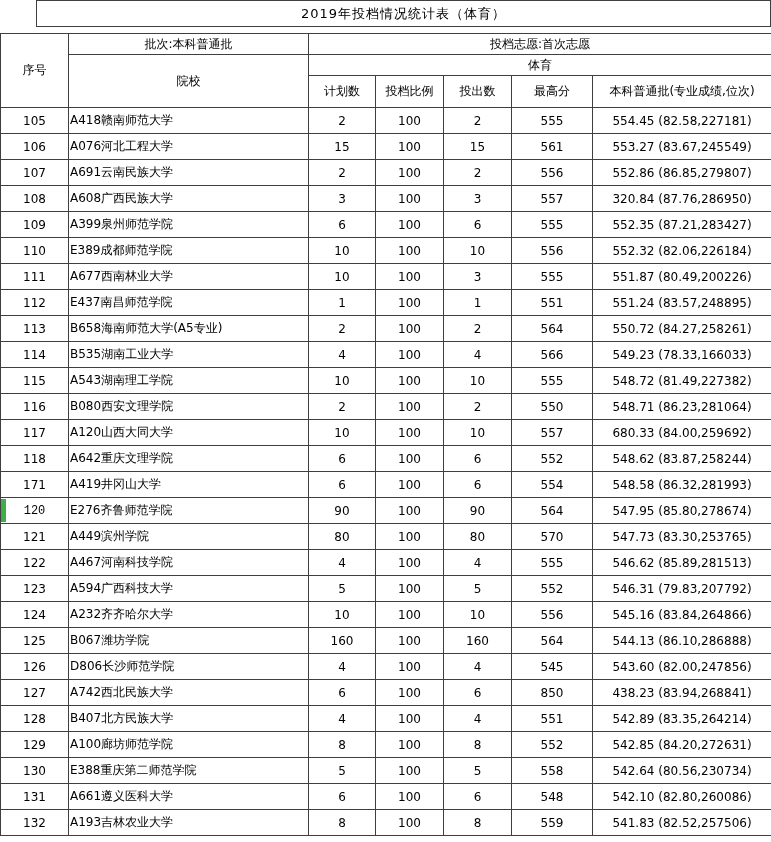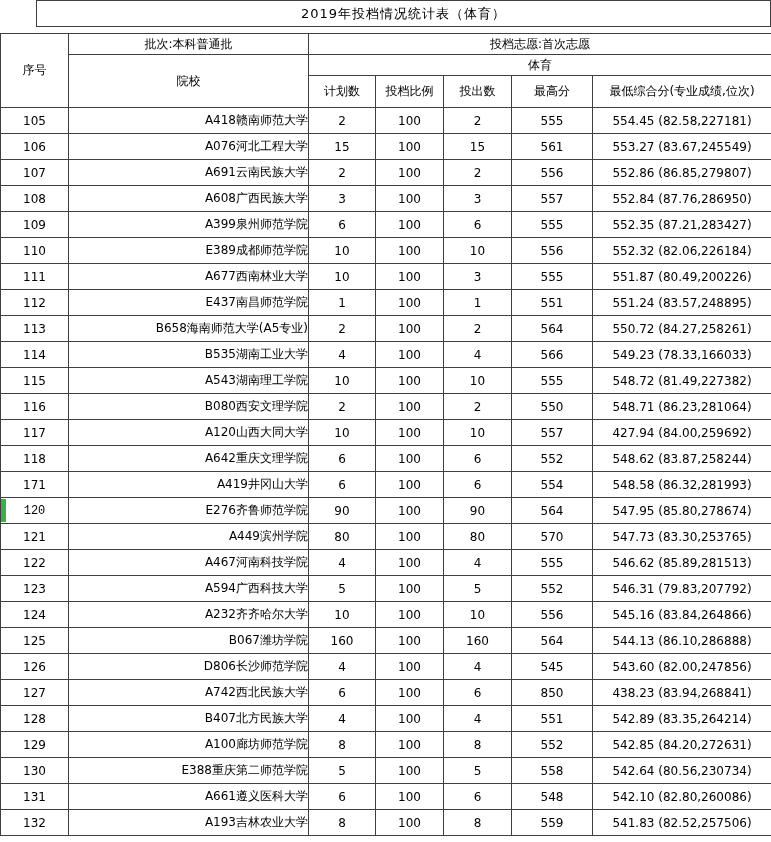--- a/index.html
+++ b/index.html
@@ -40,21 +40,21 @@
     text-align: center;
     font-weight: normal;
     white-space: nowrap;
     overflow: hidden;
     vertical-align: middle;
   }
   thead tr.h1 { height: 21px; }
   thead tr.h2 { height: 21px; }
   thead tr.h3 { height: 32px; }
   tbody tr { height: 26px; }
-  td.left { text-align: right; padding-left: 7px; }
+  td.left { text-align: left; padding-left: 1px; }
   td.sel { position: relative; font-family: Liberation Mono, monospace; }
   td.sel::before {
     content: "";
     position: absolute;
     left: 0;
     top: 1px;
     width: 5px;
     height: calc(100% - 2px);
     background: var(--sel-green, #3fae49);
   }
@@ -86,21 +86,21 @@
       </tr>
       <tr class="h2">
         <td rowspan="2">院校</td>
         <td colspan="5">体育</td>
       </tr>
       <tr class="h3">
         <td>计划数</td>
         <td>投档比例</td>
         <td>投出数</td>
         <td>最高分</td>
-        <td>最低综合分(专业成绩,位次)</td>
+        <td>本科普通批(专业成绩,位次)</td>
       </tr>
     </thead>
     <tbody>
         <tr>
           <td>105</td>
           <td class="left">A418赣南师范大学</td>
           <td>2</td>
           <td>100</td>
           <td>2</td>
           <td>555</td>
@@ -124,21 +124,21 @@
           <td>556</td>
           <td>552.86 (86.85,279807)</td>
         </tr>
         <tr>
           <td>108</td>
           <td class="left">A608广西民族大学</td>
           <td>3</td>
           <td>100</td>
           <td>3</td>
           <td>557</td>
-          <td>552.84 (87.76,286950)</td>
+          <td>320.84 (87.76,286950)</td>
         </tr>
         <tr>
           <td>109</td>
           <td class="left">A399泉州师范学院</td>
           <td>6</td>
           <td>100</td>
           <td>6</td>
           <td>555</td>
           <td>552.35 (87.21,283427)</td>
         </tr>
@@ -205,21 +205,21 @@
           <td>550</td>
           <td>548.71 (86.23,281064)</td>
         </tr>
         <tr>
           <td>117</td>
           <td class="left">A120山西大同大学</td>
           <td>10</td>
           <td>100</td>
           <td>10</td>
           <td>557</td>
-          <td>427.94 (84.00,259692)</td>
+          <td>680.33 (84.00,259692)</td>
         </tr>
         <tr>
           <td>118</td>
           <td class="left">A642重庆文理学院</td>
           <td>6</td>
           <td>100</td>
           <td>6</td>
           <td>552</td>
           <td>548.62 (83.87,258244)</td>
         </tr>

